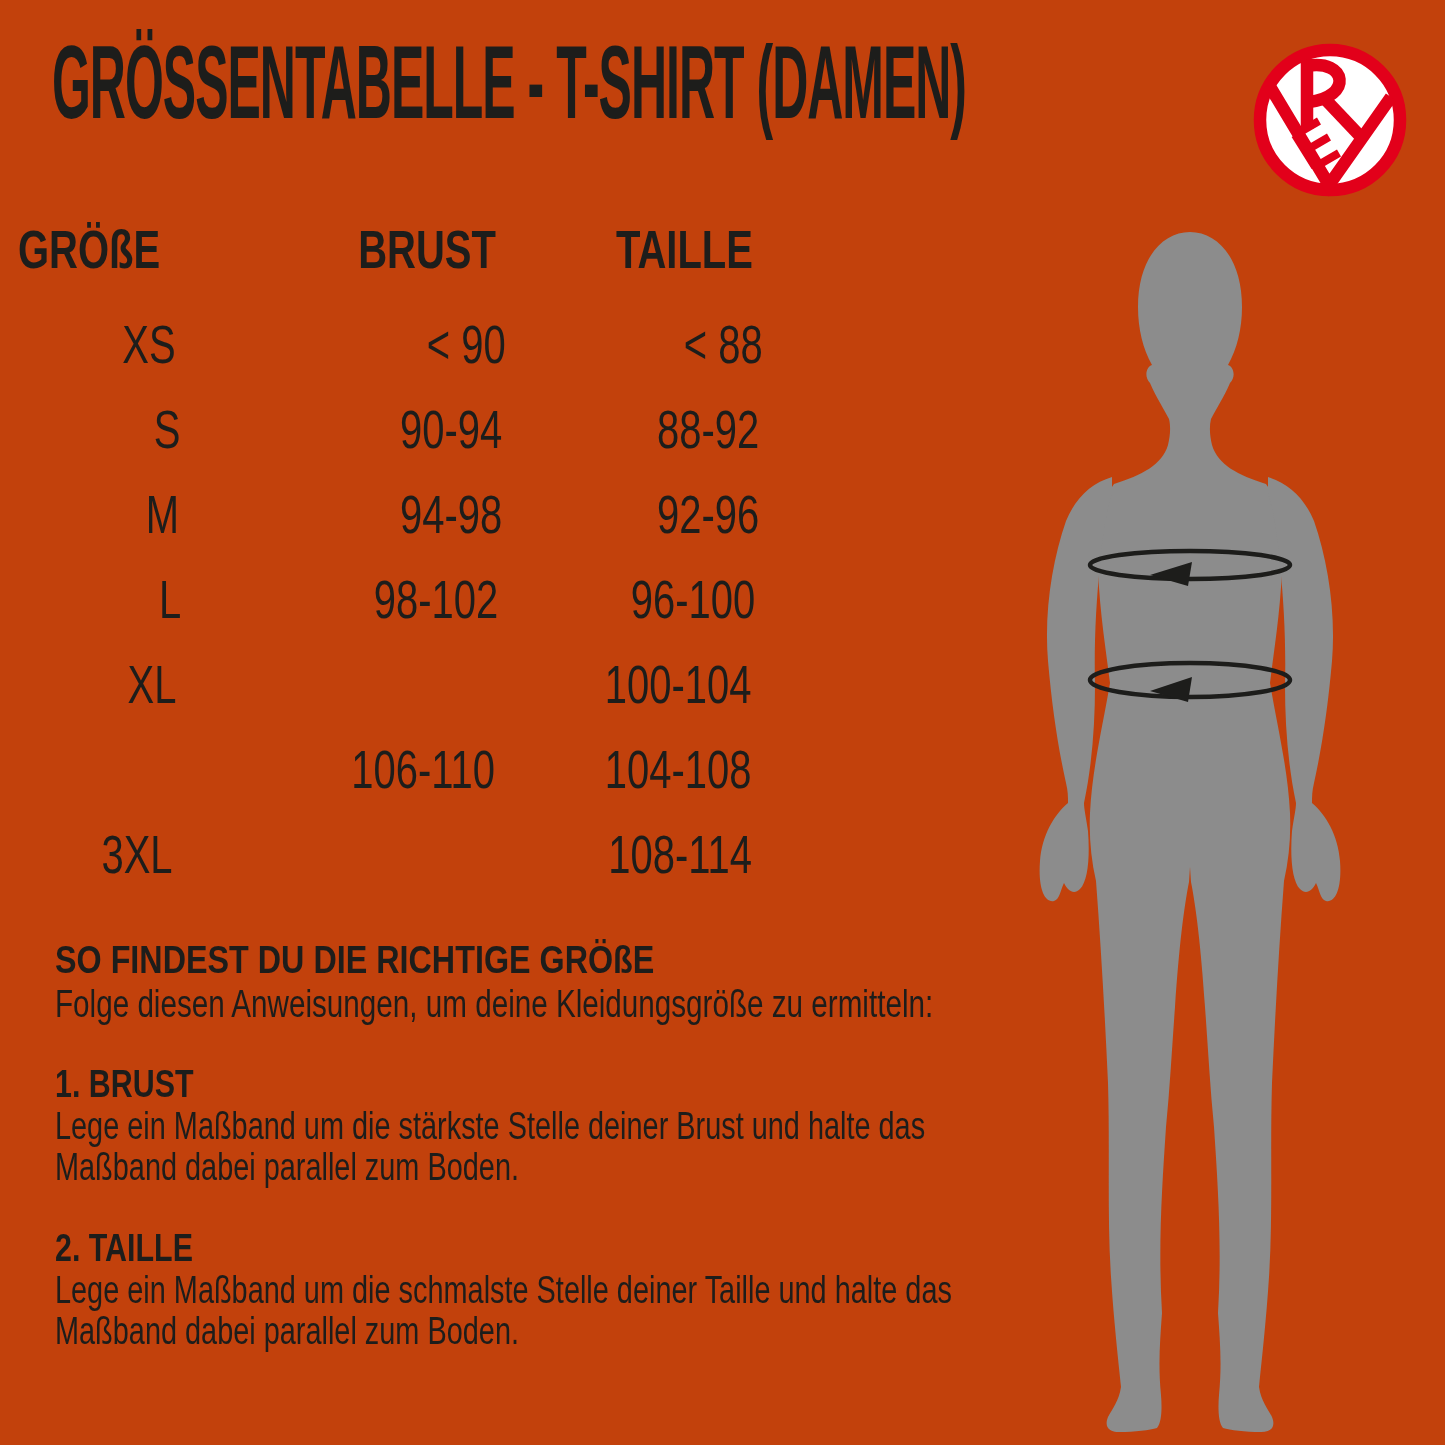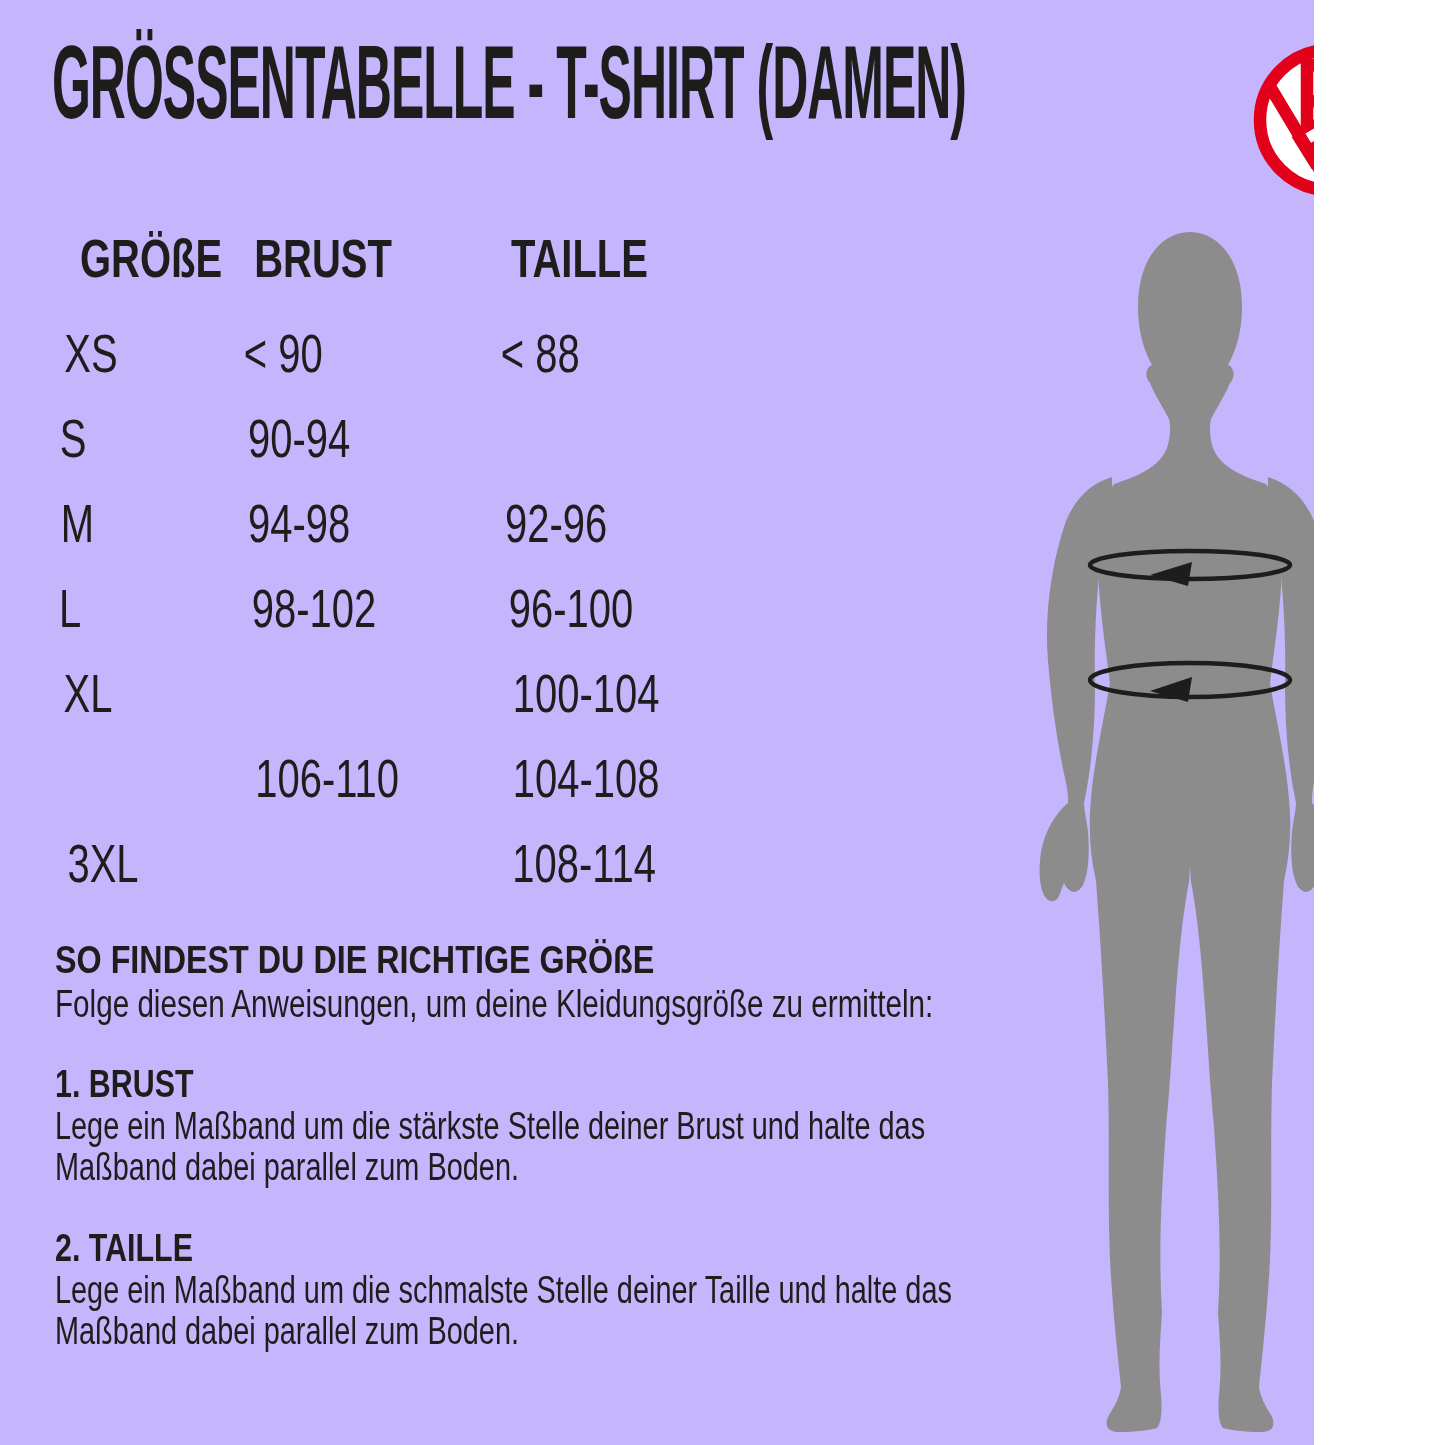--- a/index.html
+++ b/index.html
@@ -1,34 +1,34 @@
 <!DOCTYPE html>
 <html><head>
 <meta charset="utf-8">
 <style>
   html,body{margin:0;padding:0;background:#ffffff;}
   .canvas{
-    position:relative;width:1314px;height:1445px;background:#c4b5fd;
+    position:relative;width:1445px;height:1445px;background:#c2410c;
     font-family:"Liberation Sans",sans-serif;color:#1d1d1b;overflow:hidden;
   }
   
   .title{
     position:absolute;left:52px;top:30px;
     font-size:104px;font-weight:900;line-height:1;
     letter-spacing:-2px;white-space:nowrap;
     transform:scaleX(0.48);transform-origin:left top;
   }
   
   .logo{position:absolute;left:1245px;top:33px;width:175px;height:175px;}
   
   .table{position:absolute;left:55px;top:205px;width:680px;}
   .trow{position:relative;height:85px;}
   .trow.head{height:72px;margin-bottom:16px;}
   .tcell{
-    position:absolute;top:17px;height:100%;display:flex;align-items:center;justify-content:flex-start;
+    position:absolute;top:8px;height:100%;display:flex;align-items:center;justify-content:flex-end;
     font-size:54px;font-weight:400;
   }
   .trow.head .tcell{font-weight:700;}
   .tcell .sq{display:inline-block;transform:scaleX(0.74);white-space:nowrap;}
   .c1{left:0;width:130px;}
   .c2{left:175px;width:290px;}
   .c3{left:432px;width:290px;}
   
   .guide-h{
     position:absolute;left:55px;top:940px;font-size:38px;font-weight:700;line-height:1.1;
@@ -97,20 +97,23 @@
       <div class="tcell c3">
           <span class="sq">&lt; 88</span>
         </div>
     </div>
     <div class="trow">
       <div class="tcell c1">
           <span class="sq">S</span>
         </div>
       <div class="tcell c2">
           <span class="sq">90-94</span>
+        </div>
+      <div class="tcell c3">
+          <span class="sq">88-92</span>
         </div>
     </div>
     <div class="trow">
       <div class="tcell c1">
           <span class="sq">M</span>
         </div>
       <div class="tcell c2">
           <span class="sq">94-98</span>
         </div>
       <div class="tcell c3">

